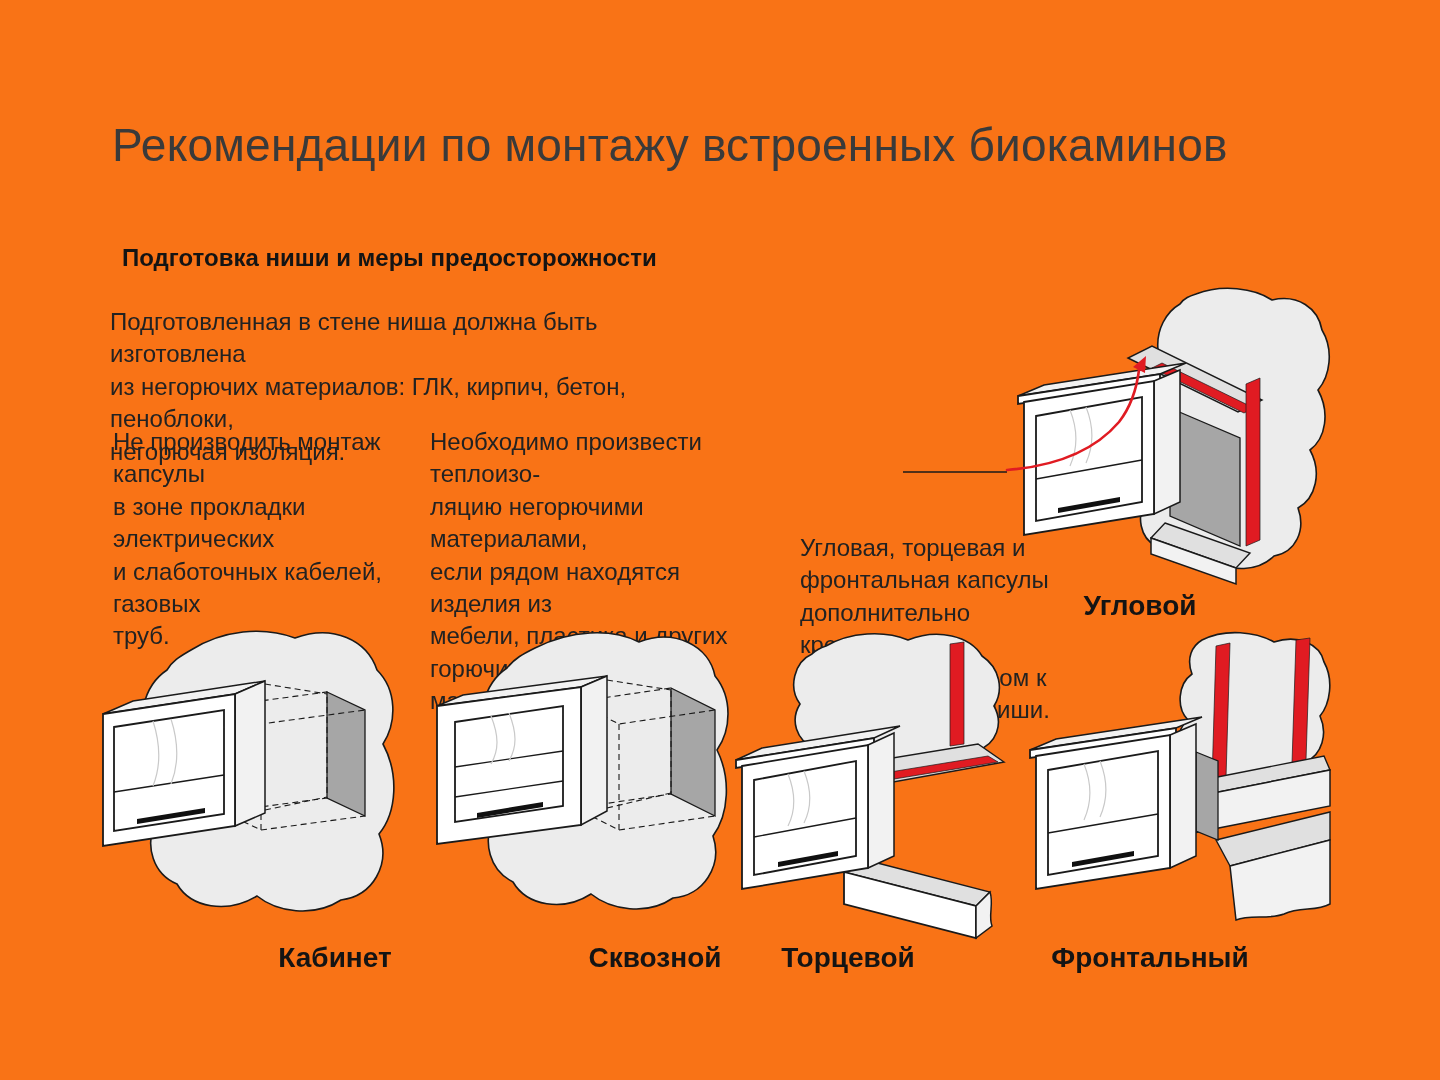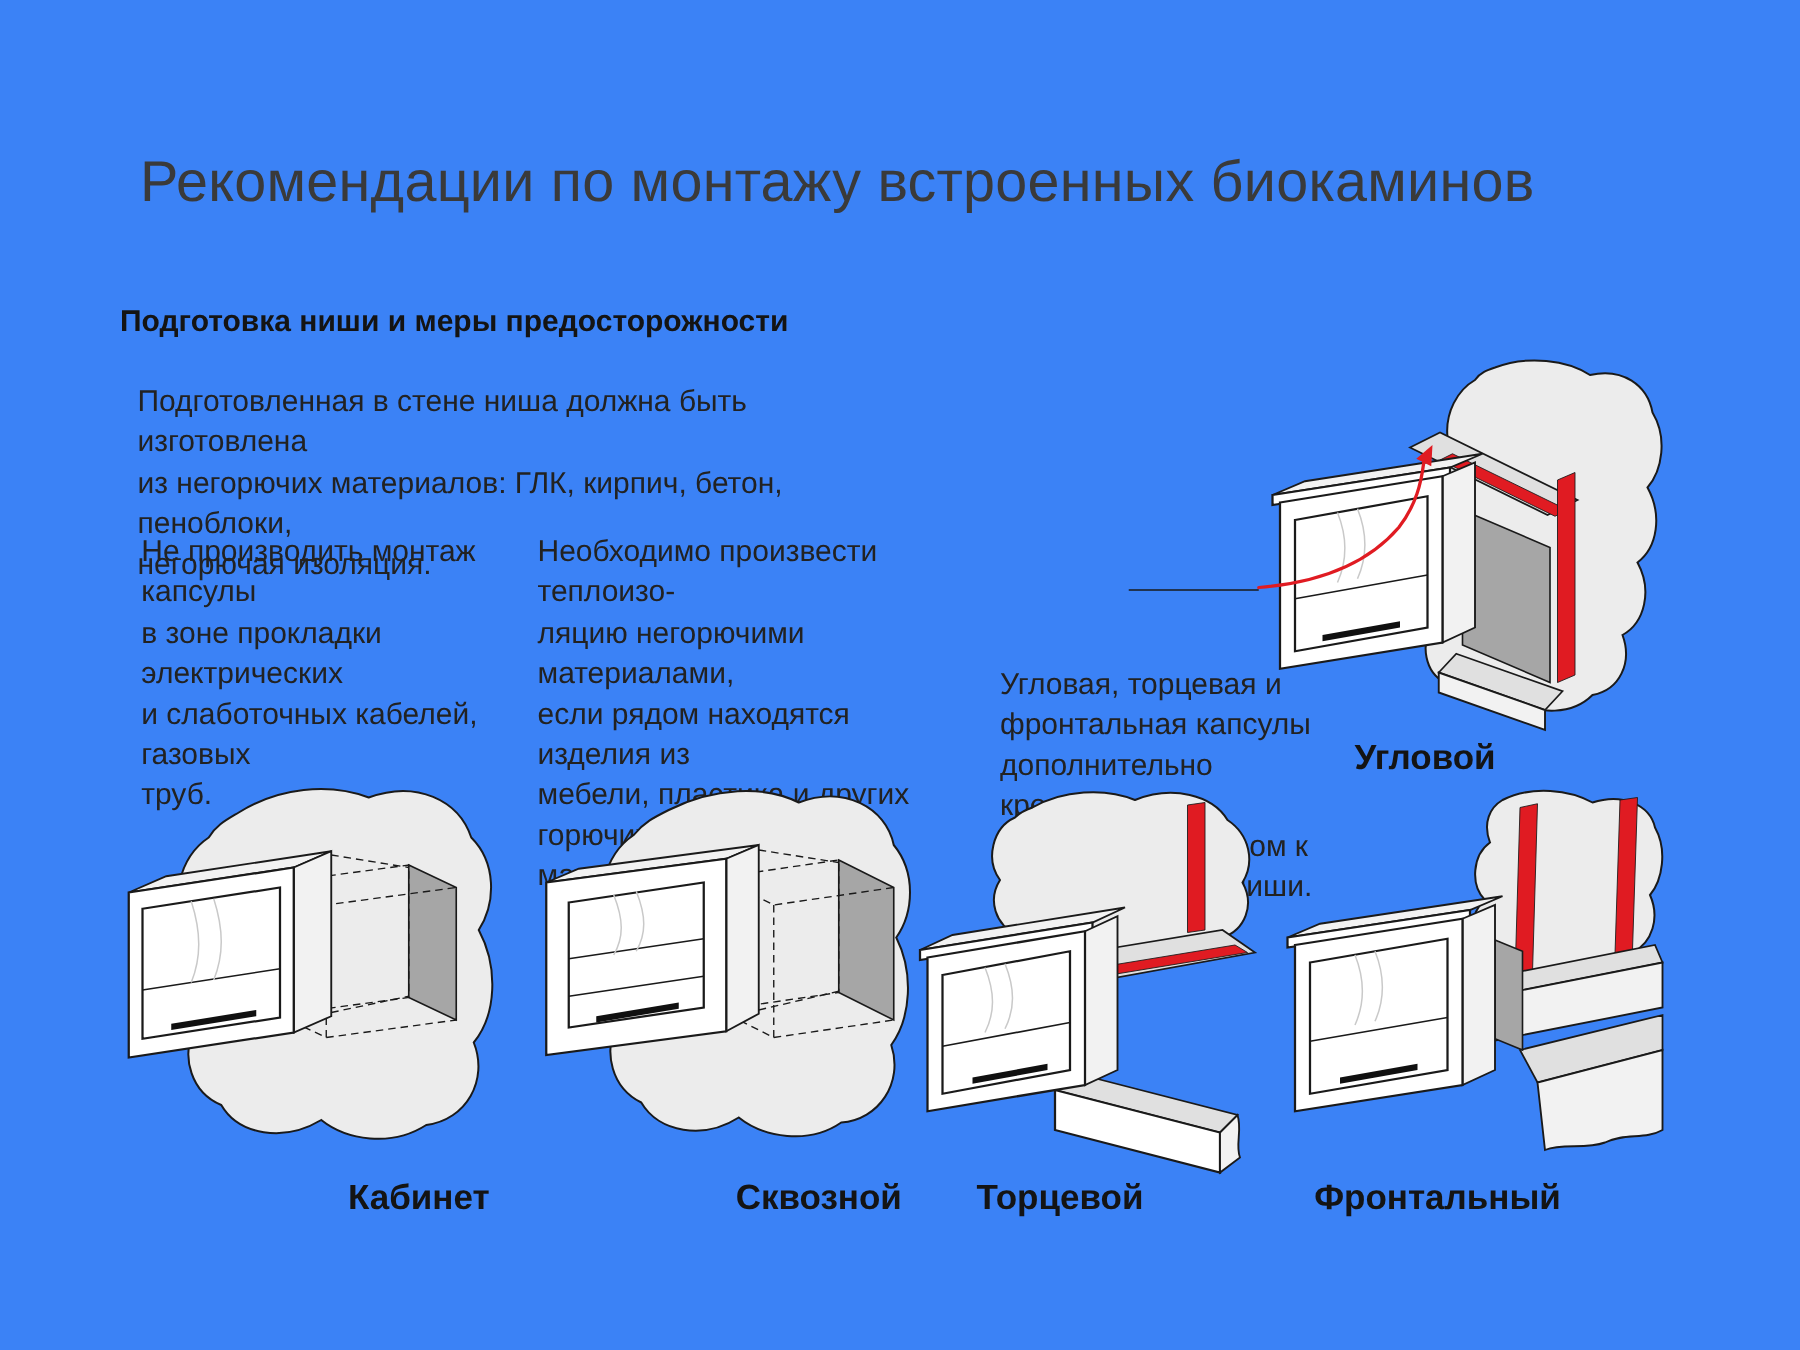--- a/index.html
+++ b/index.html
@@ -2,30 +2,30 @@
 <html style="--accent-red: #e01b22; --wall-fill: #ececec; --niche-dark: #a6a6a6; --outline: #1a1a1a; --title-text: #3a3a3a; --body-text: #222222;"><head>
 <meta charset="utf-8">
 <style>
   * { margin:0; padding:0; box-sizing:border-box; }
   html,body { background:#fff; }
   body {
     width:1440px; height:1080px; position:relative; overflow:hidden;
     font-family:"Liberation Sans", sans-serif;
     color:var(--body-text,#222);
   }
-  .page { position:relative; width:1440px; height:1080px; background:#3b82f6; }
+  .page { position:relative; width:1440px; height:1080px; background:#f97316; }
   .abs { position:absolute; }
 
   .title {
     left:112px; top:118px; width:1220px;
     font-size:46px; font-weight:400; color:var(--title-text,#3a3a3a);
     letter-spacing:0.2px; white-space:nowrap;
   }
   .heading {
-    left:96px; top:244px; font-size:24px; font-weight:700; color:#141414;
+    left:122px; top:244px; font-size:24px; font-weight:700; color:#141414;
   }
   .para {
     font-size:24px; line-height:1.35; color:var(--body-text,#222);
     white-space:pre-line;
   }
   .p-materials { left:110px; top:306px; width:600px; }
   .p-cables    { left:113px; top:426px; width:320px; }
   .p-insulation{ left:430px; top:426px; width:330px; }
   .p-reinforce { left:800px; top:310px; width:250px; }
   .p-fastening { left:800px; top:532px; width:250px; }

